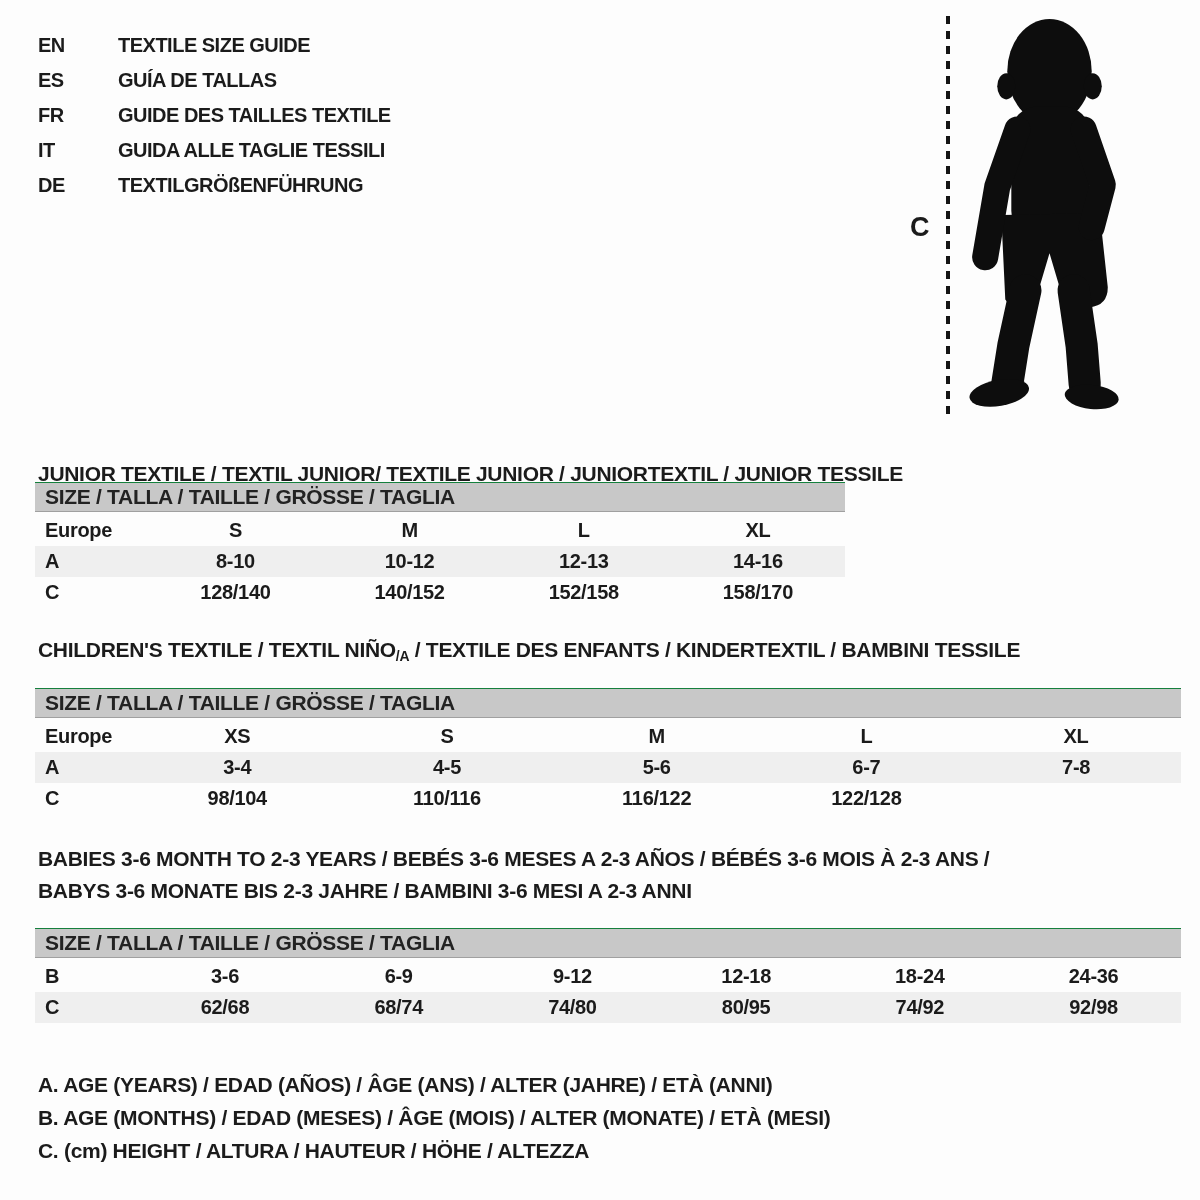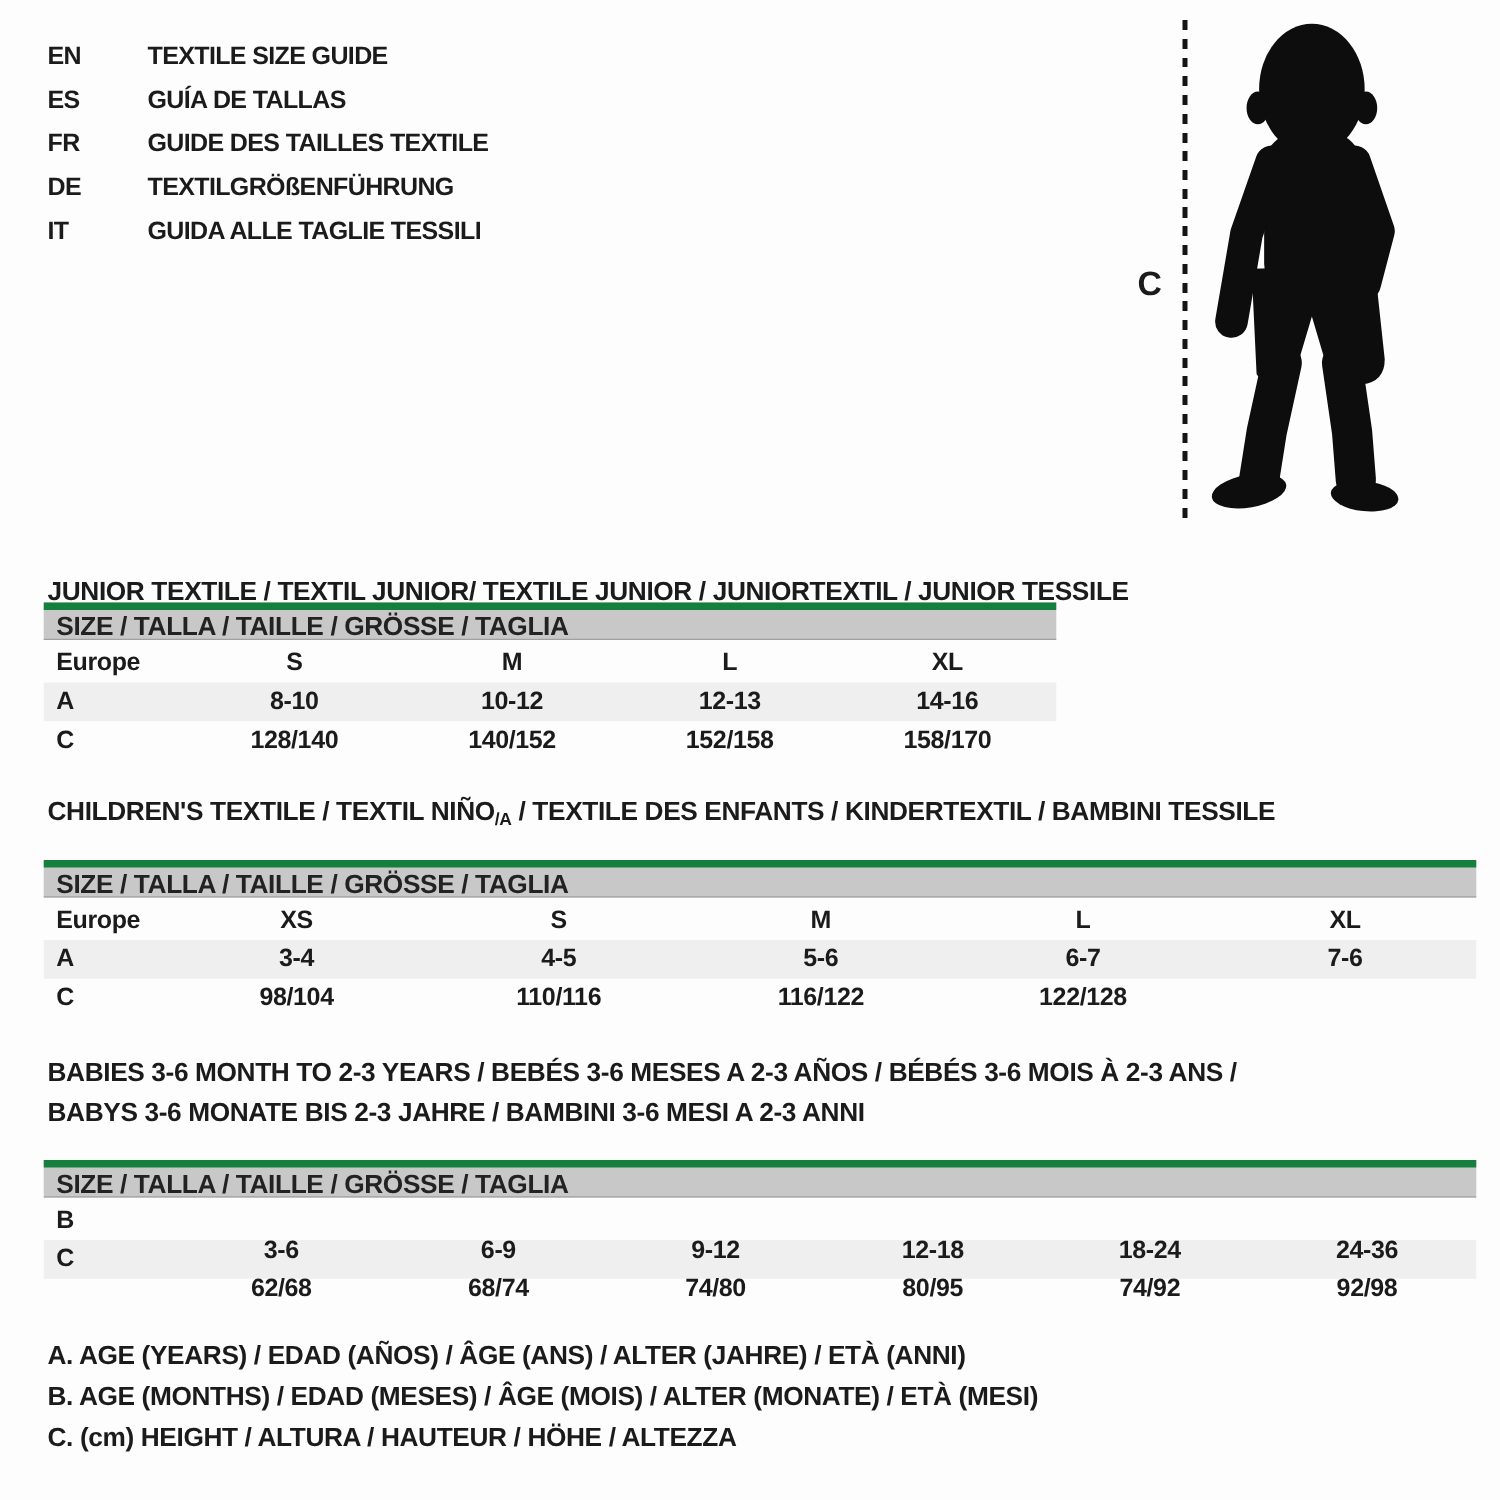--- a/index.html
+++ b/index.html
@@ -30,32 +30,32 @@
   
   .sec-title { font-weight:700; font-size:21px; letter-spacing:-0.3px; white-space:nowrap; }
   .sec-title sub.small { font-size:14px; vertical-align:-4px; font-weight:700; }
   .sec-title-2line { line-height:32px; }
 
   
   .sztable { }
   .thead {
     height:30px; line-height:28px;
     background:#c8c8c8;
-    border-top:6px solid #15803d; border-bottom:1px solid #a0a0a0;
+    border-top:1px solid #15803d; border-bottom:1px solid #a0a0a0;
     font-weight:700; font-size:21px; letter-spacing:-0.3px;
     padding-left:10px; color:#222;
   }
   .trow { display:flex; height:31px; line-height:31px; font-weight:700; font-size:20px; letter-spacing:-0.3px; }
   .trow.first { margin-top:3px; }
   .trow.alt { background:#efefef; }
   .tcell { text-align:center; }
   .tcell.lbl { text-align:left; padding-left:10px; }
   .t1 .tcell.lbl { width:14%; }  .t1 .tcell.val { width:21.5%; }
   .t2 .tcell.lbl { width:8.5%; } .t2 .tcell.val { width:18.3%; }
-  .t3 .tcell.lbl { width:9%; }   .t3 .tcell.val { width:15.16%;margin-top:24px; }
+  .t3 .tcell.lbl { width:9%; }   .t3 .tcell.val { width:15.16%; }
   .tbl1 { left:35px; top:482px; width:810px; }
   .tbl2 { left:35px; top:688px; width:1146px; }
   .tbl3 { left:35px; top:928px; width:1146px; }
   .title1 { left:38px; top:430px;margin-top:32px; }
   .title2 { left:38px; top:638px; }
   .title3 { left:38px; top:843px; }
 
   
   .legend { left:38px; top:1068px; }
   .legend-line { font-weight:700; font-size:21px; letter-spacing:-0.3px; line-height:33px; white-space:nowrap; }
@@ -70,26 +70,26 @@
   </div>
   <div class="lang-row">
     <span class="lang-code">ES</span>
     <span class="lang-title">GUÍA DE TALLAS</span>
   </div>
   <div class="lang-row">
     <span class="lang-code">FR</span>
     <span class="lang-title">GUIDE DES TAILLES TEXTILE</span>
   </div>
   <div class="lang-row">
+    <span class="lang-code">IT</span>
+    <span class="lang-title">GUIDA ALLE TAGLIE TESSILI</span>
+  </div>
+  <div class="lang-row">
     <span class="lang-code">DE</span>
     <span class="lang-title">TEXTILGRÖßENFÜHRUNG</span>
-  </div>
-  <div class="lang-row">
-    <span class="lang-code">IT</span>
-    <span class="lang-title">GUIDA ALLE TAGLIE TESSILI</span>
   </div>
 </div>
 
 <div class="abs measure-line"></div>
 <div class="abs measure-label">C</div>
 <svg class="abs toddler" viewBox="0 0 175 400" aria-hidden="true">
   <g fill="#0d0d0d" stroke="none">
     <ellipse cx="88" cy="57" rx="42" ry="52"></ellipse>
     <ellipse cx="45" cy="72" rx="9" ry="13"></ellipse>
     <ellipse cx="131" cy="72" rx="9" ry="13"></ellipse>
@@ -146,21 +146,21 @@
     <div class="tcell val">M</div>
     <div class="tcell val">L</div>
     <div class="tcell val">XL</div>
   </div>
   <div class="trow alt">
     <div class="tcell lbl">A</div>
     <div class="tcell val">3-4</div>
     <div class="tcell val">4-5</div>
     <div class="tcell val">5-6</div>
     <div class="tcell val">6-7</div>
-    <div class="tcell val">7-6</div>
+    <div class="tcell val">7-8</div>
   </div>
   <div class="trow">
     <div class="tcell lbl">C</div>
     <div class="tcell val">98/104</div>
     <div class="tcell val">110/116</div>
     <div class="tcell val">116/122</div>
     <div class="tcell val">122/128</div>
   </div>
 </div>
 

